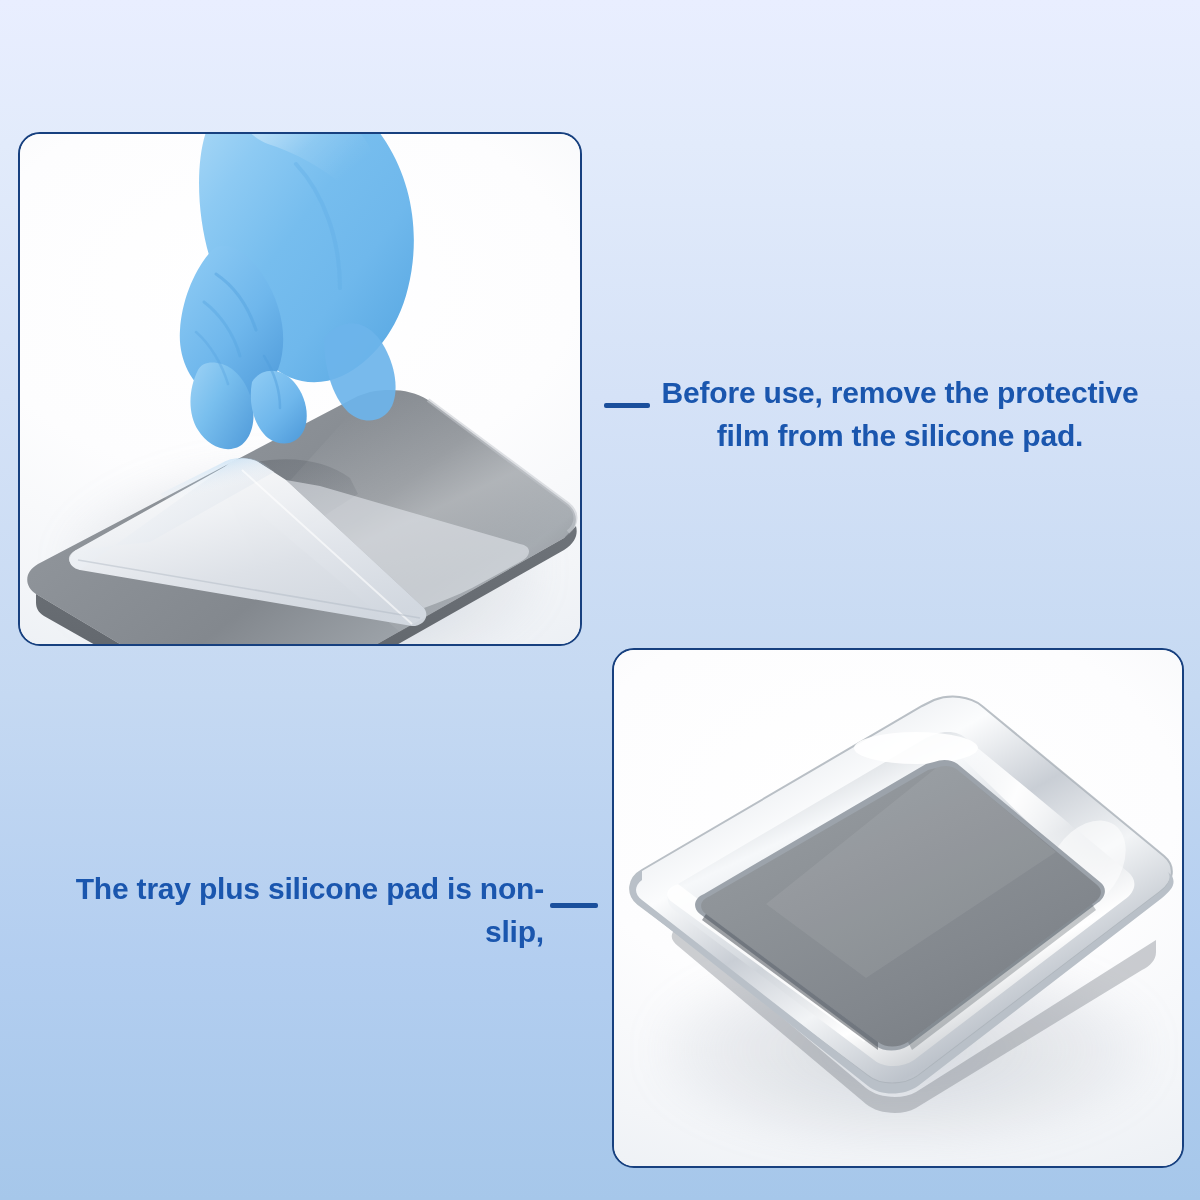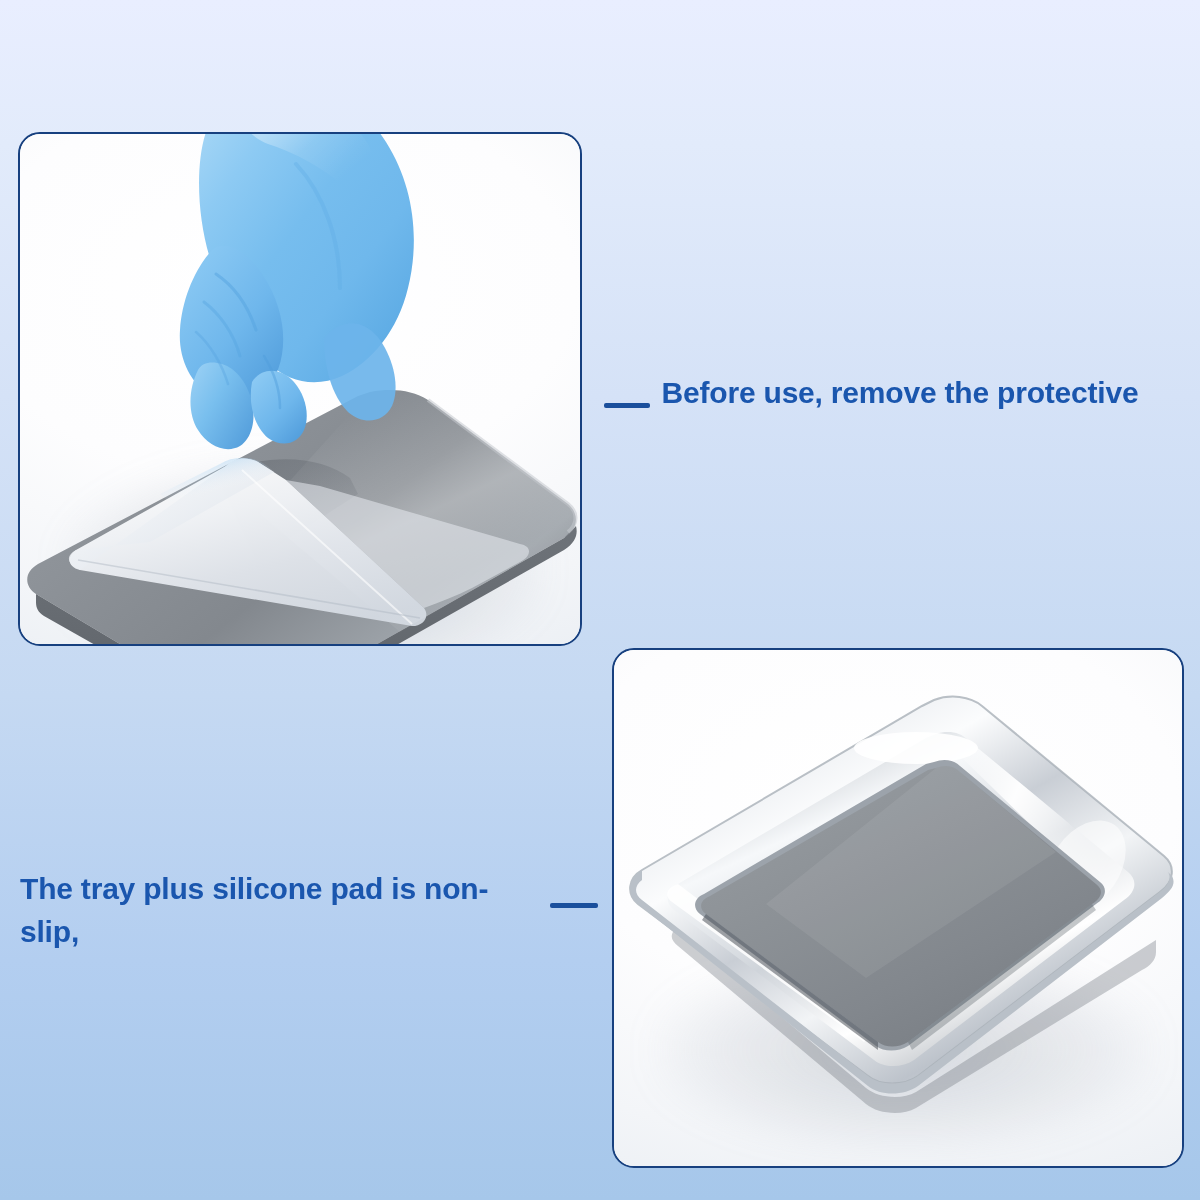--- a/index.html
+++ b/index.html
@@ -146,21 +146,21 @@
     left: 640px;
     top: 372px;
     width: 520px;
     text-align: center;
   }
 
   #caption-tray {
     left: 20px;
     top: 868px;
     width: 524px;
-    text-align: left;
+    text-align: right;
   }
 
   
   .leader {
     position: absolute;
     height: 5px;
     background: #1a4f9c;
     border-radius: 2px;
   }
 
@@ -389,20 +389,21 @@
         </svg>
       </div>
     </div>
   </div>
 
   <div class="leader" id="leader-film"></div>
 
   <div class="caption" id="caption-film">
     <span>Before use, remove the protective</span>
     <br>
+    <span>film from the silicone pad.</span>
   </div>
 
   <div class="photo-card" id="card-tray">
     <div class="photo-inner">
       <div class="studio-bg"></div>
       <div class="tray-shadow"></div>
 
       <div class="tray">
         <svg viewBox="0 0 568 450" xmlns="http://www.w3.org/2000/svg">
           <defs>

